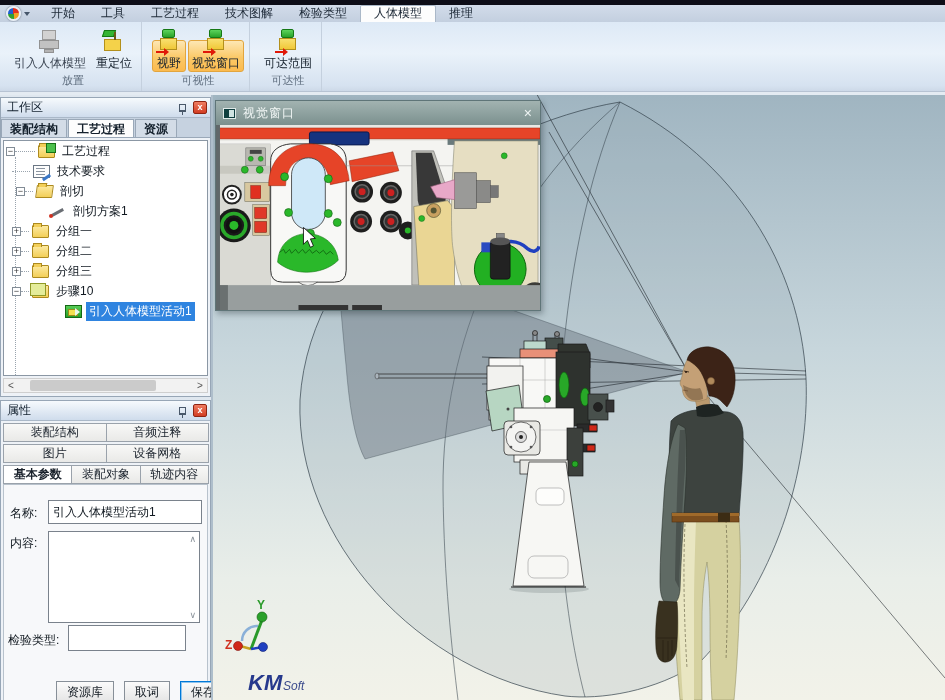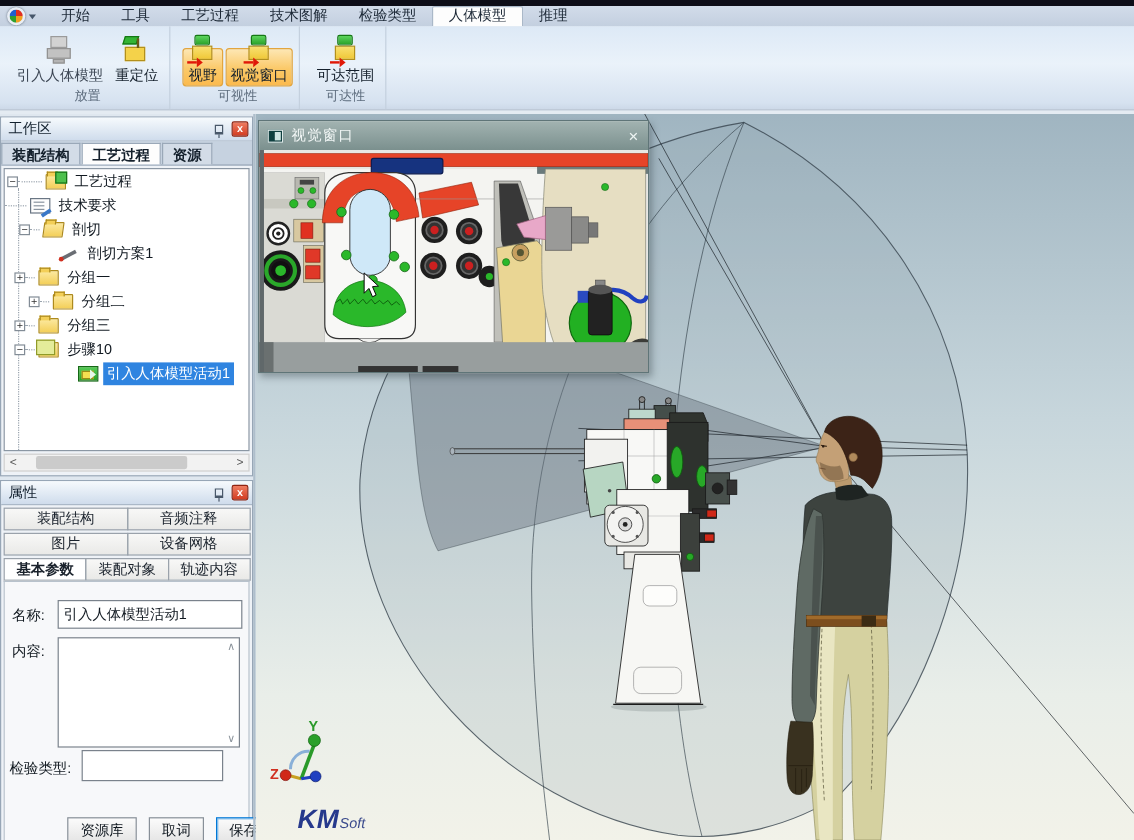--- a/index.html
+++ b/index.html
@@ -212,42 +212,42 @@
         <div class="wtab">资源</div>
       </div>
       <div class="treewrap">
         <div class="vline"></div>
         <div class="tree-row" style="padding-left:2px">
           <span class="exp minus"></span>
             <span class="conn" style="width:20px"></span>
           <span class="ti ti-process"></span>
           <span class="tlabel">工艺过程</span>
         </div>
-        <div class="tree-row" style="">
+        <div class="tree-row" style="padding-left:8px">
           <span class="conn" style="width:18px"></span>
           <span class="ti ti-doc"></span>
           <span class="tlabel">技术要求</span>
         </div>
         <div class="tree-row" style="padding-left:12px">
           <span class="exp minus"></span>
             <span class="conn" style="width:8px"></span>
           <span class="ti ti-folder-open"></span>
           <span class="tlabel">剖切</span>
         </div>
         <div class="tree-row" style="padding-left:42px">
           <span class="ti ti-plan"></span>
           <span class="tlabel">剖切方案1</span>
         </div>
         <div class="tree-row" style="padding-left:8px">
           <span class="exp plus"></span>
             <span class="conn" style="width:8px"></span>
           <span class="ti ti-folder"></span>
           <span class="tlabel">分组一</span>
         </div>
-        <div class="tree-row" style="padding-left:20px">
+        <div class="tree-row" style="padding-left:8px">
           <span class="exp plus"></span>
             <span class="conn" style="width:8px"></span>
           <span class="ti ti-folder"></span>
           <span class="tlabel">分组二</span>
         </div>
         <div class="tree-row" style="padding-left:8px">
           <span class="exp plus"></span>
             <span class="conn" style="width:8px"></span>
           <span class="ti ti-folder"></span>
           <span class="tlabel">分组三</span>

